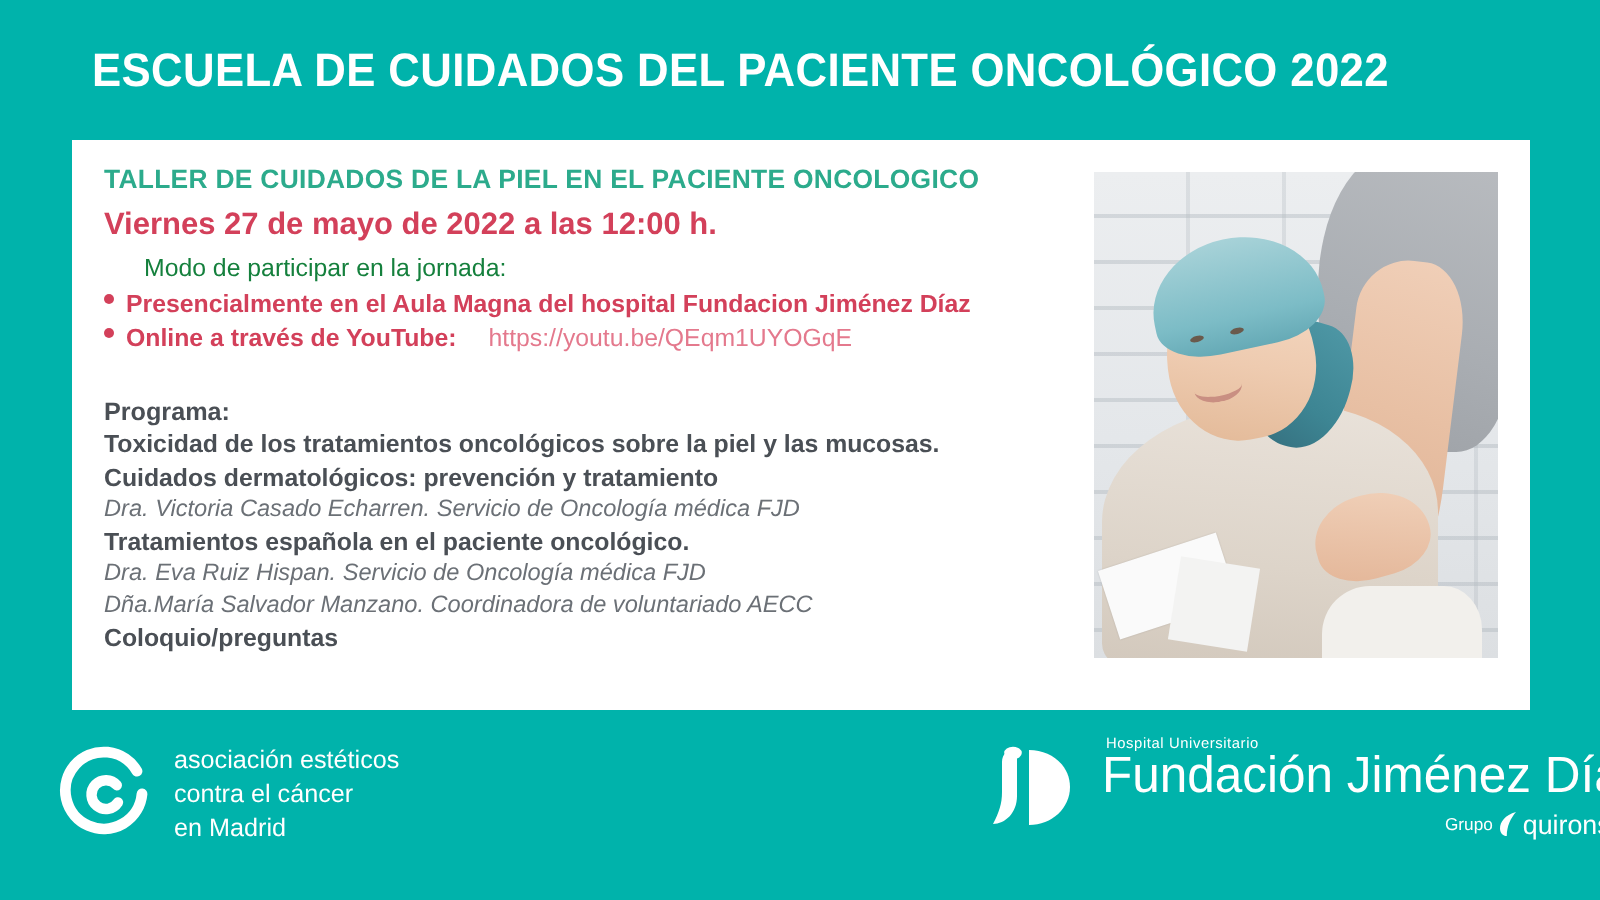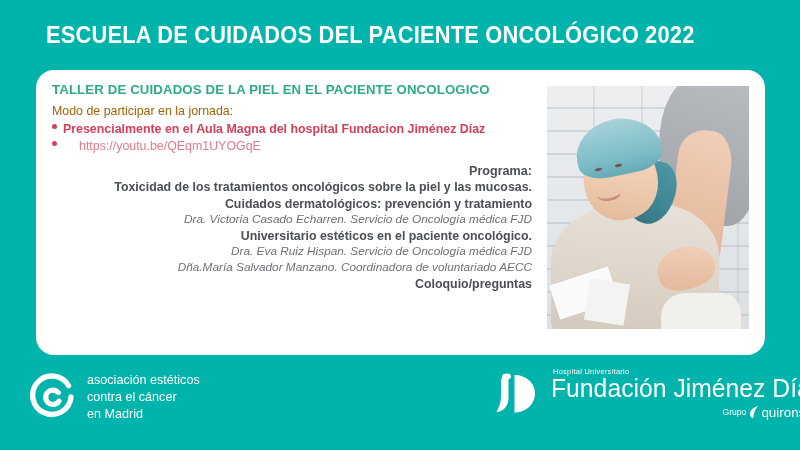--- a/index.html
+++ b/index.html
@@ -41,21 +41,20 @@
   }
 
   
   .card {
     position: absolute;
     left: 36px;
     top: 70px;
     width: 729px;
     height: 285px;
     background: #ffffff;
-    border-radius: 18px;
   }
 
   .card-inner {
     position: absolute;
     left: 16px;
     top: 12px;
     width: 480px;
   }
 
   .workshop-title {
@@ -69,24 +68,25 @@
 
   .event-date {
     color: #d3405a;
     font-weight: bold;
     font-size: 15.5px;
     margin-bottom: 5px;
     white-space: nowrap;
   }
 
   .participate-label {
-    color: #a16207;
+    color: #15803d;
     font-size: 12.4px;
     margin-bottom: 4px;
     white-space: nowrap;
+    margin-left: 20px;
   }
 
   .bullet-line {
     color: #d3405a;
     font-size: 12.4px;
     font-weight: bold;
     margin-bottom: 3px;
     white-space: nowrap;
     display: flex;
     align-items: center;
@@ -102,22 +102,21 @@
     position: relative;
     top: -3px;
   }
   .url-text {
     font-weight: normal;
     color: #e4798d;
     margin-left: 16px;
   }
 
   .program-block {
-    margin-top: 11px;
-    text-align: right;
+    margin-top: 23px;
   }
   .program-heading {
     color: #4a4f55;
     font-weight: bold;
     font-size: 12.6px;
     margin-bottom: 1px;
     white-space: nowrap;
   }
   .program-item {
     color: #4a4f55;
@@ -381,42 +380,44 @@
   <div class="poster-header">
     <div class="poster-title">ESCUELA DE CUIDADOS DEL PACIENTE ONCOLÓGICO 2022</div>
   </div>
 
   <div class="card">
 
     <div class="card-inner">
 
       <div class="workshop-title">TALLER DE CUIDADOS DE LA PIEL EN EL PACIENTE ONCOLOGICO</div>
 
+      <div class="event-date">Viernes 27 de mayo de 2022 a las 12:00 h.</div>
 
       <div class="participate-label">Modo de participar en la jornada:</div>
 
       <div class="bullet-line">
         <span class="bullet-dot"></span>
         <span>Presencialmente en el Aula Magna del hospital Fundacion Jiménez Díaz</span>
       </div>
 
       <div class="bullet-line">
         <span class="bullet-dot"></span>
+        <span>Online a través de YouTube:</span>
         <span class="url-text">https://youtu.be/QEqm1UYOGqE</span>
       </div>
 
       <div class="program-block">
         <div class="program-heading">Programa:</div>
 
         <div class="program-item">Toxicidad de los tratamientos oncológicos sobre la piel y las mucosas.</div>
 
         <div class="program-item">Cuidados dermatológicos: prevención y tratamiento</div>
         <div class="program-speaker">Dra. Victoria Casado Echarren. Servicio de Oncología médica FJD</div>
 
-        <div class="program-item">Universitario estéticos en el paciente oncológico.</div>
+        <div class="program-item">Tratamientos española en el paciente oncológico.</div>
         <div class="program-speaker">Dra. Eva Ruiz Hispan. Servicio de Oncología médica FJD</div>
 
         <div class="program-speaker">Dña.María Salvador Manzano. Coordinadora de voluntariado AECC</div>
 
         <div class="program-item">Coloquio/preguntas</div>
       </div>
     </div>
 
     <div class="photo-frame">
       <div class="photo" aria-label="Paciente oncológica sonriendo con pañuelo en la cabeza junto a una cuidadora">

